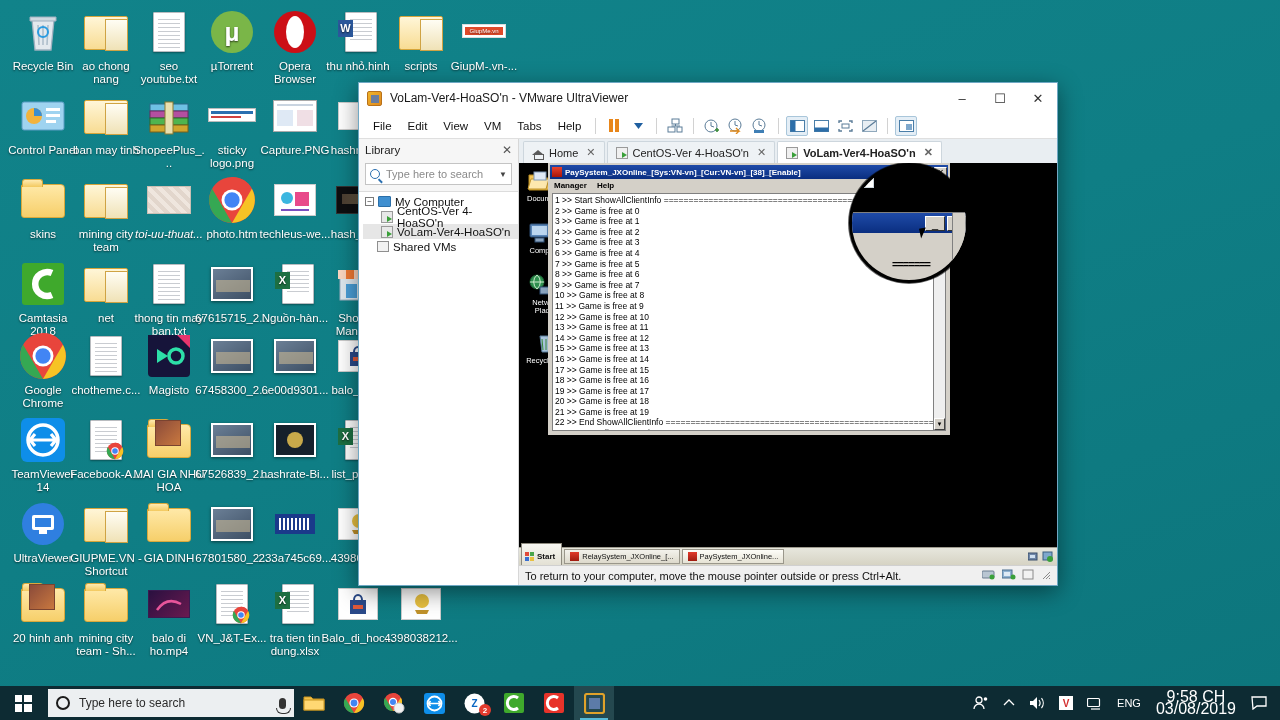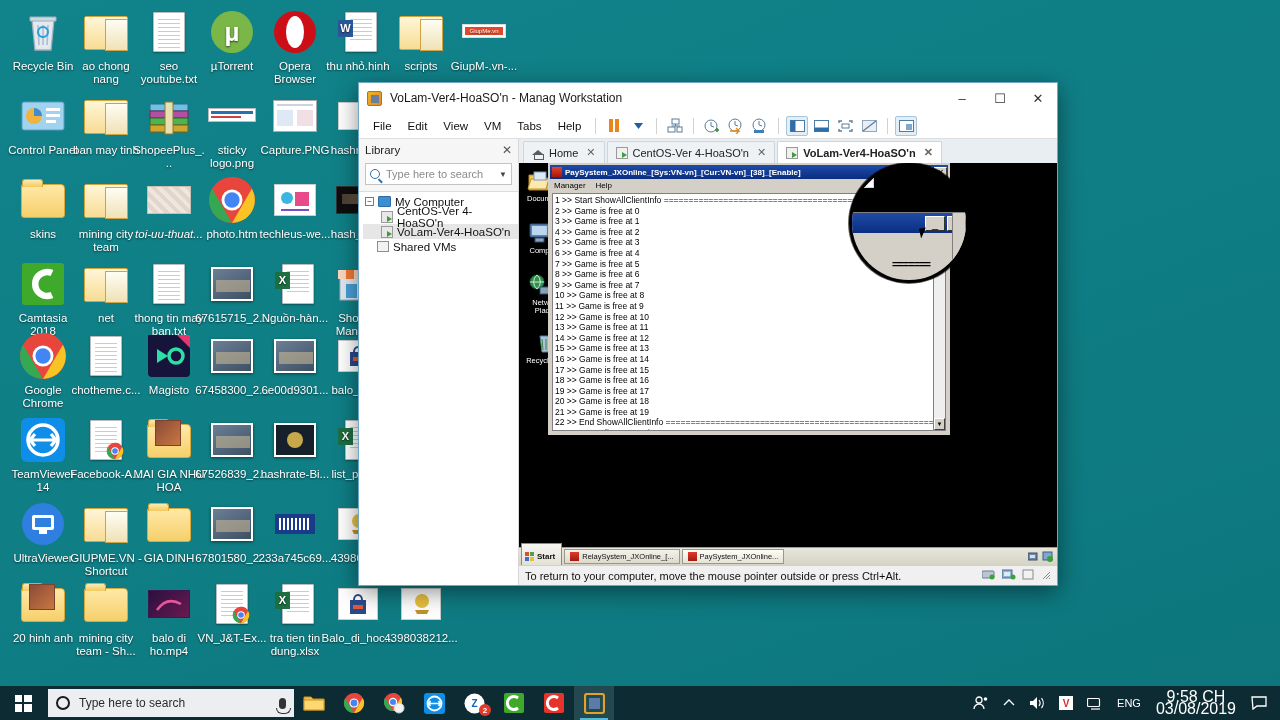--- a/index.html
+++ b/index.html
@@ -161,21 +161,21 @@
     background:#d4d0c8;border:2px solid #d4d0c8;box-shadow:2px 2px 4px rgba(0,0,0,.5);
     display:flex;flex-direction:column;
   }
   #paytitle{height:14px;background:linear-gradient(180deg,#1f4ba8,#0a2e80);display:flex;align-items:center;padding-left:2px;flex:0 0 auto;}
   #paytitle .pi{width:10px;height:10px;margin-right:3px;background:linear-gradient(180deg,#e8432e,#a81508);flex:0 0 auto;}
   #paytitle .pt{font-size:8px;font-weight:bold;color:#fff;white-space:nowrap;font-family:"Liberation Sans",sans-serif;}
   #paytitle .pb{margin-left:auto;display:flex;gap:1px;padding-right:1px;}
   #paytitle .pb b{width:13px;height:11px;background:#d4d0c8;border:1px solid #fff;border-right-color:#404040;border-bottom-color:#404040;
     display:flex;align-items:center;justify-content:center;font-size:8px;color:#000;font-weight:normal;}
   #paymenu{height:13px;background:#d4d0c8;display:flex;align-items:center;padding-left:4px;font-size:8px;color:#000;flex:0 0 auto;}
-  #paymenu span{margin-right:10px;}
+  #paymenu span{margin-right:10px;font-weight:bold;}
   #paybody{flex:1;margin:1px 2px 2px 2px;background:#ffffff;border:1px solid #808080;
     display:flex;min-height:0;overflow:hidden;}
   #paylog{flex:1;padding:1px 2px;font-size:8.5px;line-height:10.6px;color:#000;overflow:hidden;white-space:nowrap;}
   #payscroll{width:12px;background:#d4d0c8;border-left:1px solid #808080;display:flex;flex-direction:column;}
   #payscroll .ar{height:12px;background:#d4d0c8;border:1px solid #fff;border-right-color:#404040;border-bottom-color:#404040;
     display:flex;align-items:center;justify-content:center;font-size:6px;}
   #payscroll .track{flex:1;background:#efefef;}
 
   
   #lens{
@@ -693,21 +693,21 @@
         </svg>
       </div>
       <span class="lbl">4398038212...</span>
     </div>
   </div>
 
 <div id="vmw">
 
   <div id="vmtitle">
     <div class="app-ico"></div>
-    <div class="ttxt">VoLam-Ver4-HoaSO'n - Manag Workstation</div>
+    <div class="ttxt">VoLam-Ver4-HoaSO'n - VMware UltraViewer</div>
     <div class="wbtns">
       <div class="wb">–</div>
       <div class="wb">☐</div>
       <div class="wb">✕</div>
     </div>
   </div>
 
   <div id="vmmenu">
     <span class="mi">File</span>
     <span class="mi">Edit</span>

